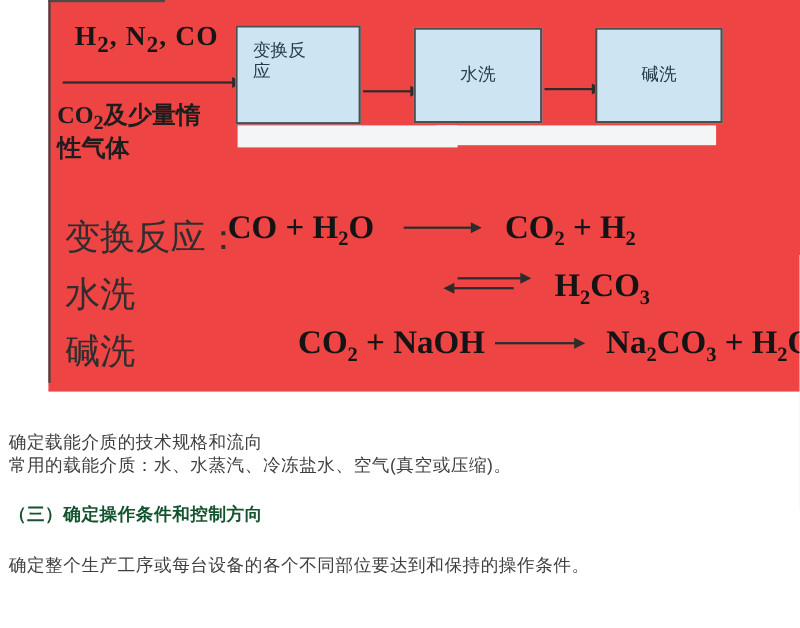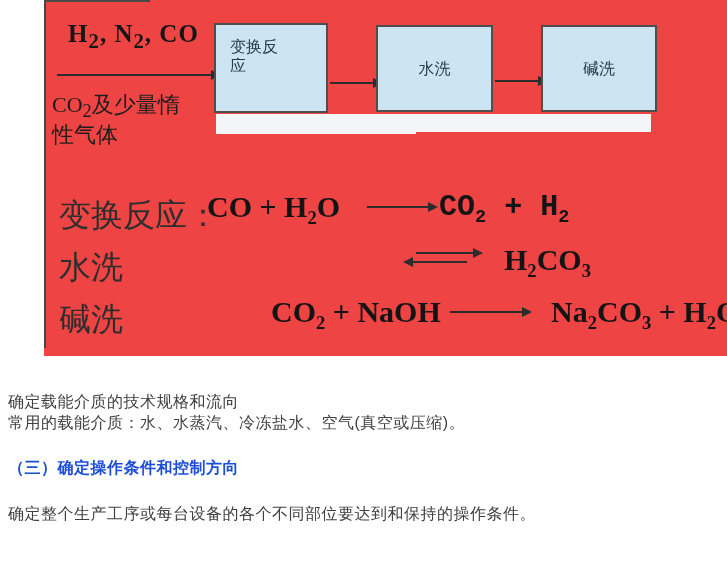--- a/index.html
+++ b/index.html
@@ -18,21 +18,21 @@
   .smudge.s1 { left:172px; top:114px; width:200px; height:20px; }
   .smudge.s2 { left:352px; top:114px; width:255px; height:18px; }
 
   .feed-top {
     position:absolute; left:24px; top:20px;
     font-family:"Liberation Serif","DejaVu Serif",serif; font-weight:bold;
     font-size:25px; color:#161616; letter-spacing:1px;
   }
   .feed-bottom {
     position:absolute; left:8px; top:92px; width:160px;
-    font-family:"Liberation Serif","DejaVu Serif",serif; font-weight:normal;
+    font-family:"Liberation Serif","DejaVu Serif",serif; font-weight:bold;
     font-size:22px; line-height:1.15; color:#1d1d1d; white-space:pre-line;
   }
 
   .flow-box {
     position:absolute; border:2px solid #4e4e4e; background:#cde5f3;
     color:#253c4b; font-size:16px; line-height:1.2;
     font-family:"Liberation Serif","DejaVu Serif",serif;
   }
   .flow-box.b1 { left:170px; top:23px; width:114px; height:90px; padding:12px 0 0 14px; white-space:pre-line; }
   .flow-box.b2 { left:332px; top:25px; width:117px; height:87px; display:flex; align-items:center; justify-content:center; }
@@ -58,40 +58,40 @@
     font-size:32px; color:#2e2e2e;
   }
   .formula {
     position:absolute; font-family:"Liberation Serif","DejaVu Serif",serif;
     font-weight:bold; font-size:30px; color:#141414; white-space:nowrap;
   }
   .formula sub { font-size:0.62em; line-height:0; }
   .eq1-label { left:15px;  top:194px; }
   .eq1-lhs   { left:163px; top:190px; }
   .eq1-arrow { left:323px; top:206px; width:62px; }
-  .eq1-rhs   { left:395px; top:190px;font-family:Liberation Mono, monospace; }
+  .eq1-rhs   { left:415px; top:190px; }
 
   .eq2-label { left:15px;  top:246px; }
   .eq2-lhs   { left:227px; top:243px; }
   .equilib   { position:absolute; left:368px; top:252px; width:62px; height:12px; }
   .equilib .top { position:absolute; left:4px; top:0;  width:58px; }
   .equilib .bot { position:absolute; left:0;  top:9px; width:55px; }
   .eq2-rhs   { left:460px; top:243px; }
 
   .eq3-label { left:15px;  top:298px; }
   .eq3-lhs   { left:227px; top:295px; }
   .eq3-arrow { left:406px; top:311px; width:73px; }
   .eq3-rhs   { left:507px; top:295px;font-family:Liberation Serif, serif; }
 
   
   .para {
     position:absolute; left:8px; font-size:16px; color:#3f3f3f;
     letter-spacing:0.5px; white-space:nowrap;
   }
-  .para.bold { font-weight:bold; color:#1d4ed8; }
+  .para.bold { font-weight:bold; color:#14532d; }
   .p1 { top:392px; }
   .p2 { top:413px; }
   .h3 { top:458px; }
   .p3 { top:504px; }
   .h4 { top:549px; }
 </style>
 </head>
 <body>
 
 <div class="page">

